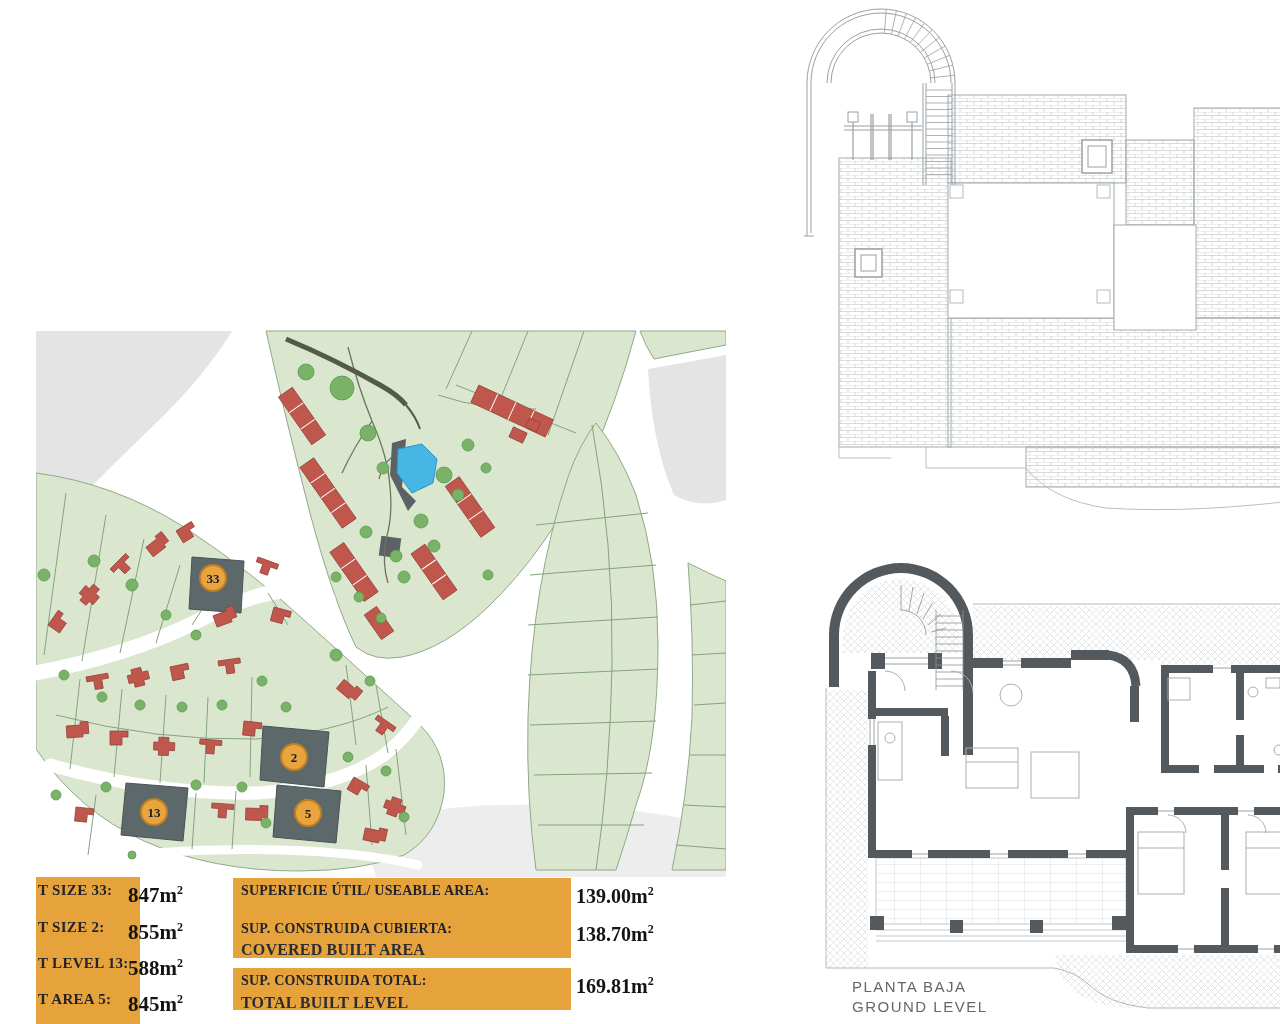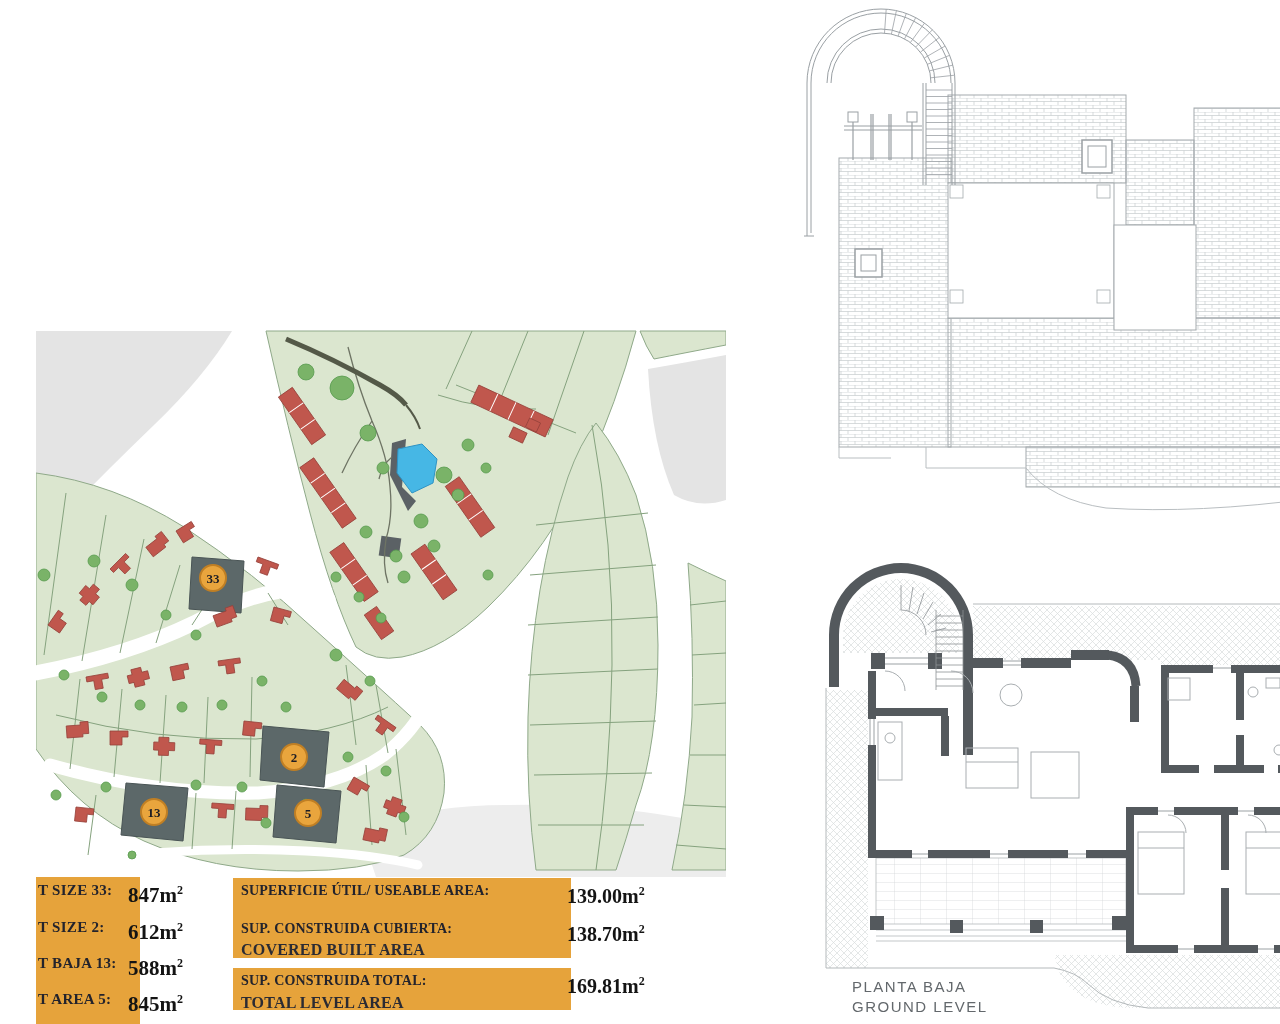--- a/index.html
+++ b/index.html
@@ -12,21 +12,21 @@
         color:#23232c;font-weight:bold;font-size:15px;line-height:27px;
         padding-left:2px;letter-spacing:.3px;white-space:nowrap;overflow:hidden;}
   .pval{position:absolute;left:92px;top:0;line-height:27px;font-weight:bold;
         font-size:21px;color:#141414;white-space:nowrap;}
   .pval sup{font-size:12px;}
   
   .srow{position:absolute;left:197px;height:26px;}
   .sbox{position:absolute;left:0;top:0;width:330px;height:42px;background:#e6a33b;
         color:#23232c;font-weight:bold;font-size:14px;line-height:26px;
         padding-left:8px;letter-spacing:.2px;white-space:nowrap;overflow:hidden;}
-  .sval{position:absolute;left:334px;top:0;line-height:26px;font-weight:bold;
+  .sval{position:absolute;left:343px;top:0;line-height:26px;font-weight:bold;
         font-size:20px;color:#141414;white-space:nowrap;}
   .sval sup{font-size:12px;}
   .ssub{position:absolute;left:205px;height:18px;color:#2b2b33;font-weight:bold;
         font-size:16px;line-height:18px;letter-spacing:.2px;white-space:nowrap;}
 </style>
 </head>
 <body>
 
 <div class="page">
 
@@ -392,24 +392,24 @@
     </g>
   </svg>
 
   <div>
     <div class="prow" style="top:877px">
       <div class="pbox">T SIZE 33:</div>
       <div class="pval"><span>847m</span><sup>2</sup></div>
     </div>
     <div class="prow" style="top:914px">
       <div class="pbox">T SIZE 2:</div>
-      <div class="pval"><span>612m</span><sup>2</sup></div>
+      <div class="pval"><span>855m</span><sup>2</sup></div>
     </div>
     <div class="prow" style="top:950px">
-      <div class="pbox">T BAJA 13:</div>
+      <div class="pbox">T LEVEL 13:</div>
       <div class="pval"><span>588m</span><sup>2</sup></div>
     </div>
     <div class="prow" style="top:986px">
       <div class="pbox">T AREA 5:</div>
       <div class="pval"><span>845m</span><sup>2</sup></div>
     </div>
   </div>
 
   <div>
     <div class="srow" style="top:878px">
@@ -418,16 +418,16 @@
     </div>
     <div class="srow" style="top:916px">
       <div class="sbox">SUP. CONSTRUIDA CUBIERTA:</div>
       <div class="sval"><span>138.70m</span><sup>2</sup></div>
     </div>
     <div class="ssub" style="top:941px">COVERED BUILT AREA</div>
     <div class="srow" style="top:968px">
       <div class="sbox">SUP. CONSTRUIDA TOTAL:</div>
       <div class="sval"><span>169.81m</span><sup>2</sup></div>
     </div>
-    <div class="ssub" style="top:994px">TOTAL LEVEL AREA</div>
+    <div class="ssub" style="top:994px">TOTAL BUILT LEVEL</div>
   </div>
 
 </div>
 
 </body></html>

